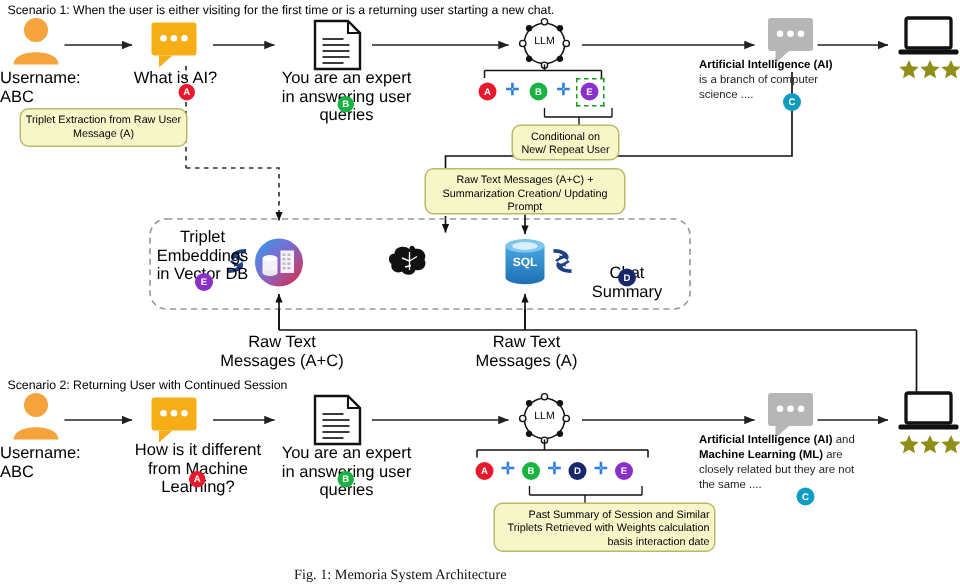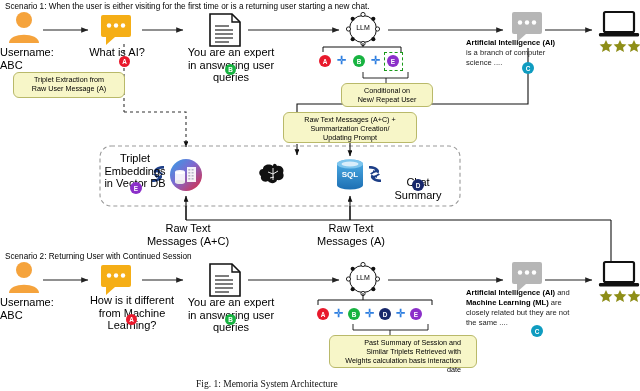--- a/index.html
+++ b/index.html
@@ -5,21 +5,21 @@
   html,body{margin:0;padding:0;background:#ffffff;}
   #page{position:relative;width:640px;height:391px;background:#ffffff;
         font-family:"Liberation Sans",sans-serif;overflow:hidden;}
   svg{position:absolute;left:0;top:0;width:640px;height:391px;}
   .lbl{position:absolute;font-family:Liberation Sans, sans-serif;color:#000;
        text-align:center;line-height:1.15;}
   .scn{font-size:8.2px;text-align:left;white-space:nowrap;}
   .small{font-size:11px;}
   .note{position:absolute;background:#f7f6c8;border:1px solid #b9b96a;border-radius:6px;
         font-size:7.2px;line-height:1.25;text-align:center;color:#000;
-        font-family:"Liberation Sans",sans-serif;padding:2px 15px;box-sizing:border-box;}
+        font-family:"Liberation Sans",sans-serif;padding:2px 3px;box-sizing:border-box;}
   .resp{position:absolute;font-size:7.6px;line-height:1.3;text-align:left;color:#222;}
   .resp b{color:#000;}
   .cap{position:absolute;font-family:"Liberation Serif",serif;font-size:9.5px;color:#111;
        white-space:nowrap;}
   .badge{position:absolute;border-radius:50%;color:#fff;font-size:6.4px;font-weight:bold;
          display:flex;align-items:center;justify-content:center;
          font-family:"Liberation Sans",sans-serif;}
   .plus{position:absolute;color:#2f7fe0;font-size:11px;font-weight:bold;line-height:1;}
   .dashbox{position:absolute;border:1.3px dashed #1a9a1a;box-sizing:border-box;}
 </style>
@@ -257,21 +257,21 @@
 
   <div class="lbl" style="left:350px;top:24px;width:26px;font-size:7px;">LLM</div>
 
   <div class="badge" style="left:319px;top:55px;width:12px;height:12px;background:#e8192c;">A</div>
   <div class="plus" style="left:337px;top:55px;">✛</div>
   <div class="badge" style="left:353px;top:55px;width:12px;height:12px;background:#18b341;">B</div>
   <div class="plus" style="left:371px;top:55px;">✛</div>
   <div class="dashbox" style="left:384px;top:52px;width:19px;height:19px;"></div>
   <div class="badge" style="left:387px;top:55px;width:12px;height:12px;background:#8b2fc9;">E</div>
 
-  <div class="note" style="left:341px;top:83px;width:92px;height:24px;">Conditional on New/ Repeat User</div>
+  <div class="note" style="left:341px;top:83px;width:72px;height:24px;">Conditional on New/ Repeat User</div>
 
   <div class="resp" style="left:466px;top:38px;width:96px;">
     <b>Artificial Intelligence (AI)</b><span> is a branch of computer science ....</span>
   </div>
   <div class="badge" style="left:522px;top:62px;width:12px;height:12px;background:#0f9cc0;">C</div>
 
   <div class="note" style="left:13px;top:72px;width:112px;height:26px;">Triplet Extraction from Raw User Message (A)</div>
 
   <div class="note" style="left:283px;top:112px;width:134px;height:31px;">Raw Text Messages (A+C) + Summarization Creation/ Updating Prompt</div>
 

